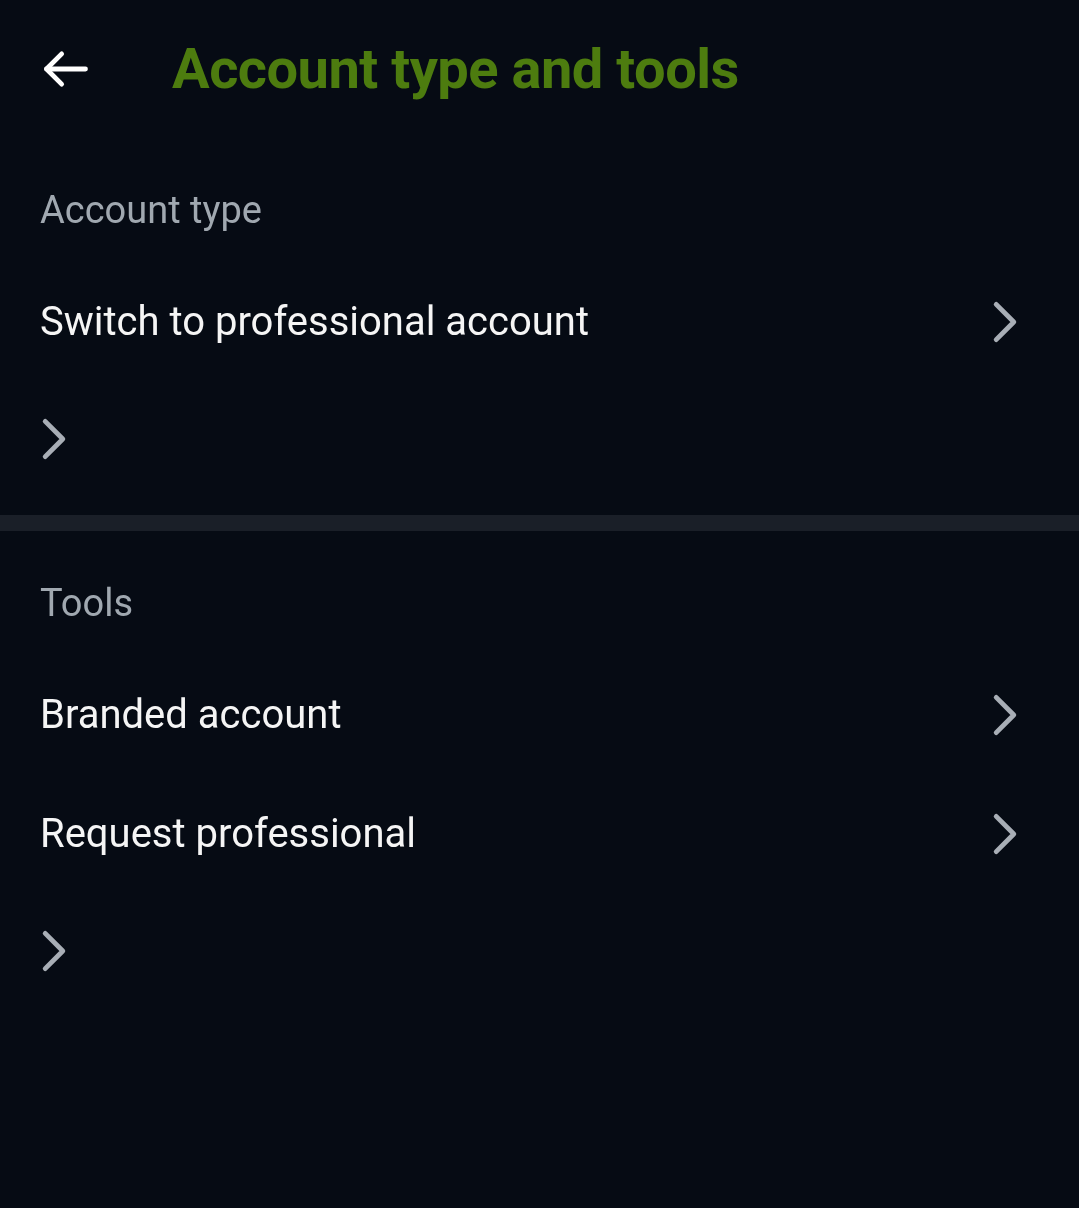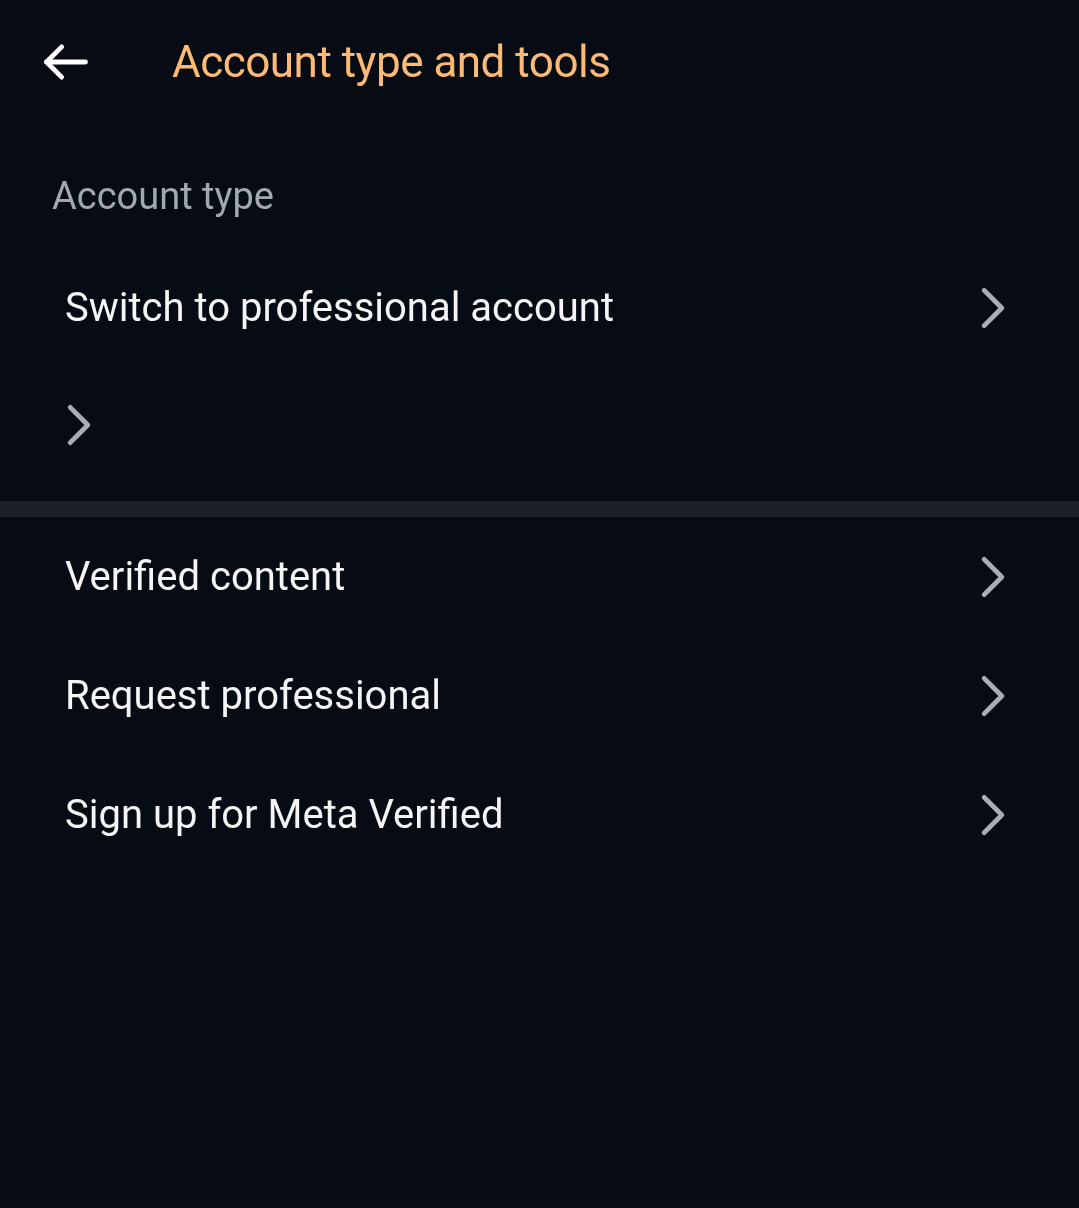--- a/index.html
+++ b/index.html
@@ -25,41 +25,40 @@
       display: flex;
       align-items: center;
       justify-content: center;
       cursor: pointer;
     }
     .back-button svg {
       width: 52px;
       height: 52px;
     }
     .page-title {
-      font-size: 44px;
-      font-weight: 400;
-      color: #fdba74;
+      font-size: 56px;
+      font-weight: 700;
+      color: #4d7c0f;
       letter-spacing: -0.5px;
     }
     .section {
-      padding: 0 52px;
+      padding: 0 40px;
     }
     .section-header {
       font-size: 38px;
       font-weight: 400;
       color: #a0a8b0;
       padding: 50px 0 30px 0;
     }
     .list-item {
       display: flex;
       align-items: center;
       justify-content: space-between;
       padding: 36px 0;
       cursor: pointer;
-      margin-left: 13px;
     }
     .list-item-label {
       font-size: 40px;
       font-weight: 400;
       color: #f5f5f5;
     }
     .chevron {
       display: flex;
       align-items: center;
       margin-right: 20px;
@@ -104,40 +103,40 @@
       <svg viewBox="0 0 12 20" fill="none" stroke="#a8aeb6" stroke-width="2.2" stroke-linecap="round" stroke-linejoin="round">
         <polyline points="2 2 10 10 2 18"></polyline>
       </svg>
     </span>
   </div>
 </div>
 
 <div class="divider"></div>
 
 <div class="section">
+  <div class="section-header">Tools</div>
 
   <div class="list-item">
-    <span class="list-item-label">Verified content</span>
+    <span class="list-item-label">Branded account</span>
     <span class="chevron">
       <svg viewBox="0 0 12 20" fill="none" stroke="#a8aeb6" stroke-width="2.2" stroke-linecap="round" stroke-linejoin="round">
         <polyline points="2 2 10 10 2 18"></polyline>
       </svg>
     </span>
   </div>
 
   <div class="list-item">
     <span class="list-item-label">Request professional</span>
     <span class="chevron">
       <svg viewBox="0 0 12 20" fill="none" stroke="#a8aeb6" stroke-width="2.2" stroke-linecap="round" stroke-linejoin="round">
         <polyline points="2 2 10 10 2 18"></polyline>
       </svg>
     </span>
   </div>
 
   <div class="list-item">
-    <span class="list-item-label">Sign up for Meta Verified</span>
     <span class="chevron">
       <svg viewBox="0 0 12 20" fill="none" stroke="#a8aeb6" stroke-width="2.2" stroke-linecap="round" stroke-linejoin="round">
         <polyline points="2 2 10 10 2 18"></polyline>
       </svg>
     </span>
   </div>
 </div>
 
 </body></html>

